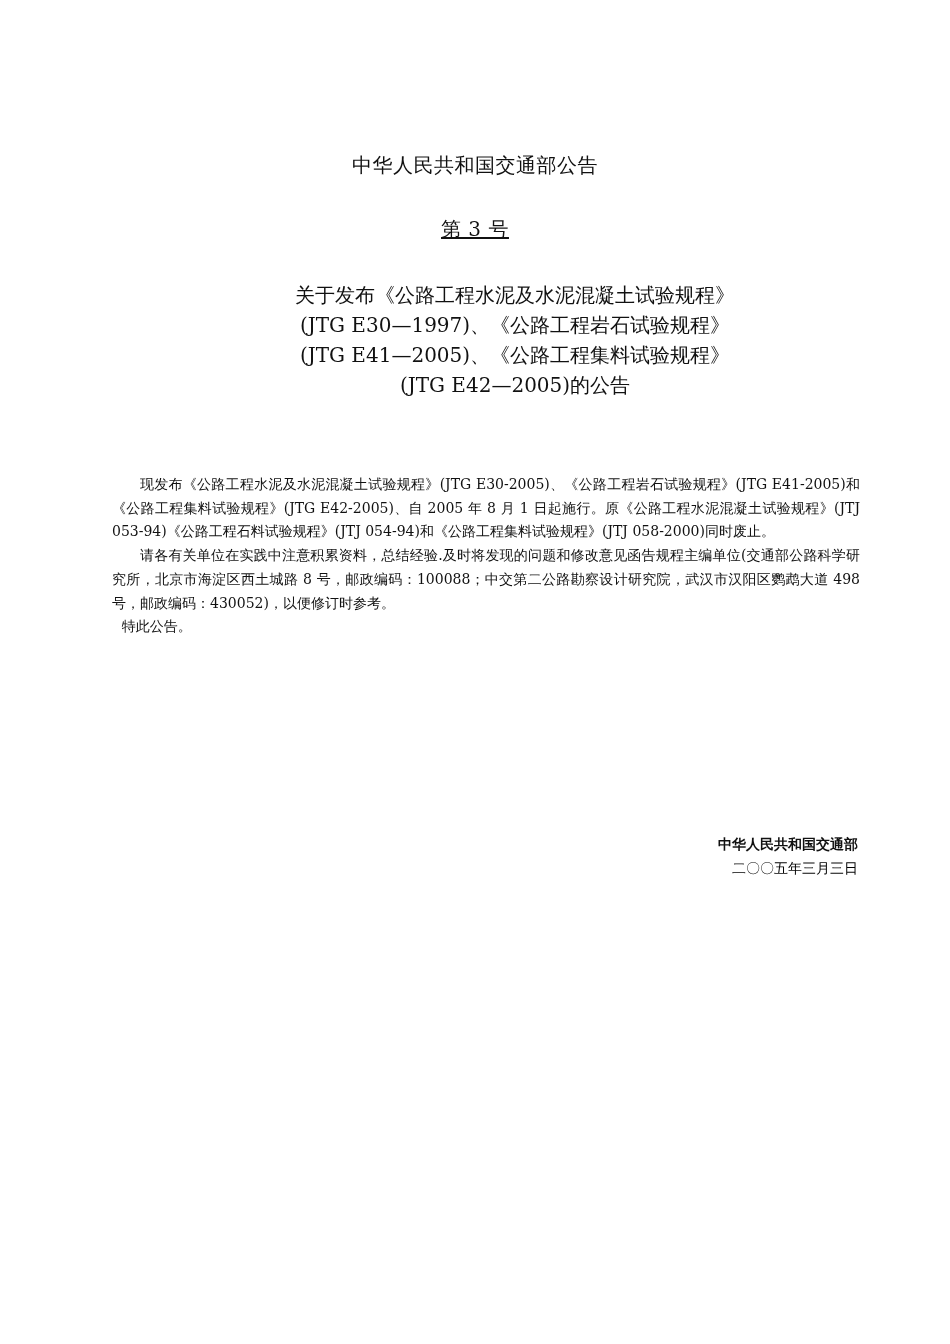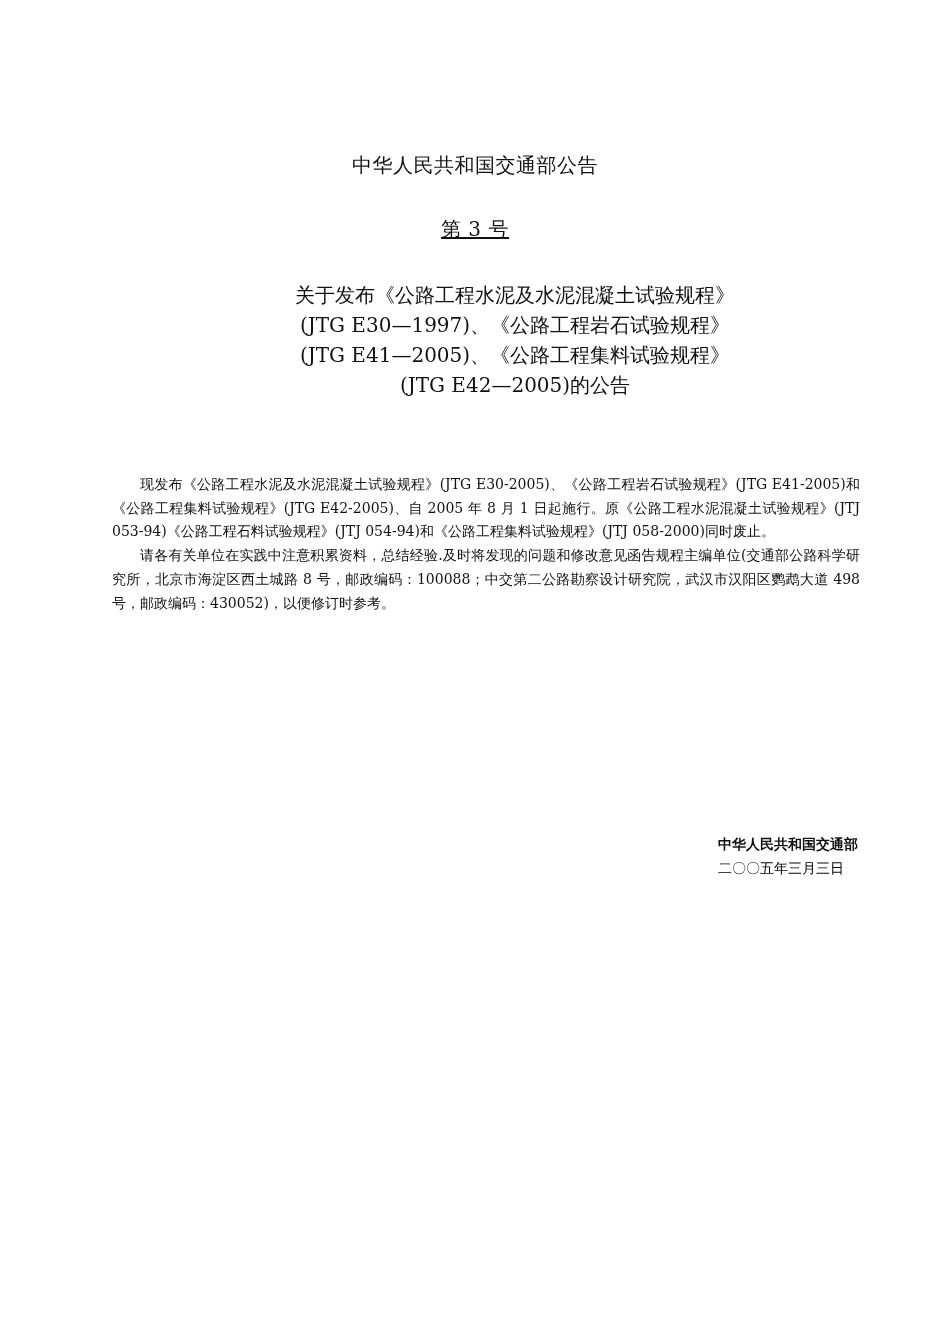--- a/index.html
+++ b/index.html
@@ -57,21 +57,21 @@
       margin: 0;
       text-indent: 2em;
     }
     .body-text p.closing {
       text-indent: 0.7em;
     }
     .signature {
       position: absolute;
       right: 92px;
       top: 832px;
-      text-align: left;
+      text-align: right;
       font-size: 14px;
       line-height: 24px;
     }
     .sig-org {
       font-family: "DejaVu Sans", "Liberation Sans", sans-serif;
       font-weight: bold;
       display: block;
     }
     .sig-date {
       display: block;
@@ -91,20 +91,21 @@
   <div class="title-block">
     <span class="title-line">关于发布《公路工程水泥及水泥混凝土试验规程》</span>
     <span class="title-line">(JTG E30—1997)、《公路工程岩石试验规程》</span>
     <span class="title-line">(JTG E41—2005)、《公路工程集料试验规程》</span>
     <span class="title-line">(JTG E42—2005)的公告</span>
   </div>
 
   <div class="body-text">
     <p>现发布《公路工程水泥及水泥混凝土试验规程》(JTG E30-2005)、《公路工程岩石试验规程》(JTG E41-2005)和《公路工程集料试验规程》(JTG E42-2005)、自 2005 年 8 月 1 日起施行。原《公路工程水泥混凝土试验规程》(JTJ 053-94)《公路工程石料试验规程》(JTJ 054-94)和《公路工程集料试验规程》(JTJ 058-2000)同时废止。</p>
     <p>请各有关单位在实践中注意积累资料，总结经验.及时将发现的问题和修改意见函告规程主编单位(交通部公路科学研究所，北京市海淀区西土城路 8 号，邮政编码：100088；中交第二公路勘察设计研究院，武汉市汉阳区鹦鹉大道 498 号，邮政编码：430052)，以便修订时参考。</p>
+    <p class="closing">特此公告。</p>
   </div>
 
   <div class="signature">
     <span class="sig-org">中华人民共和国交通部</span>
     <span class="sig-date">二〇〇五年三月三日</span>
   </div>
 
 </div>
 
 </body></html>

